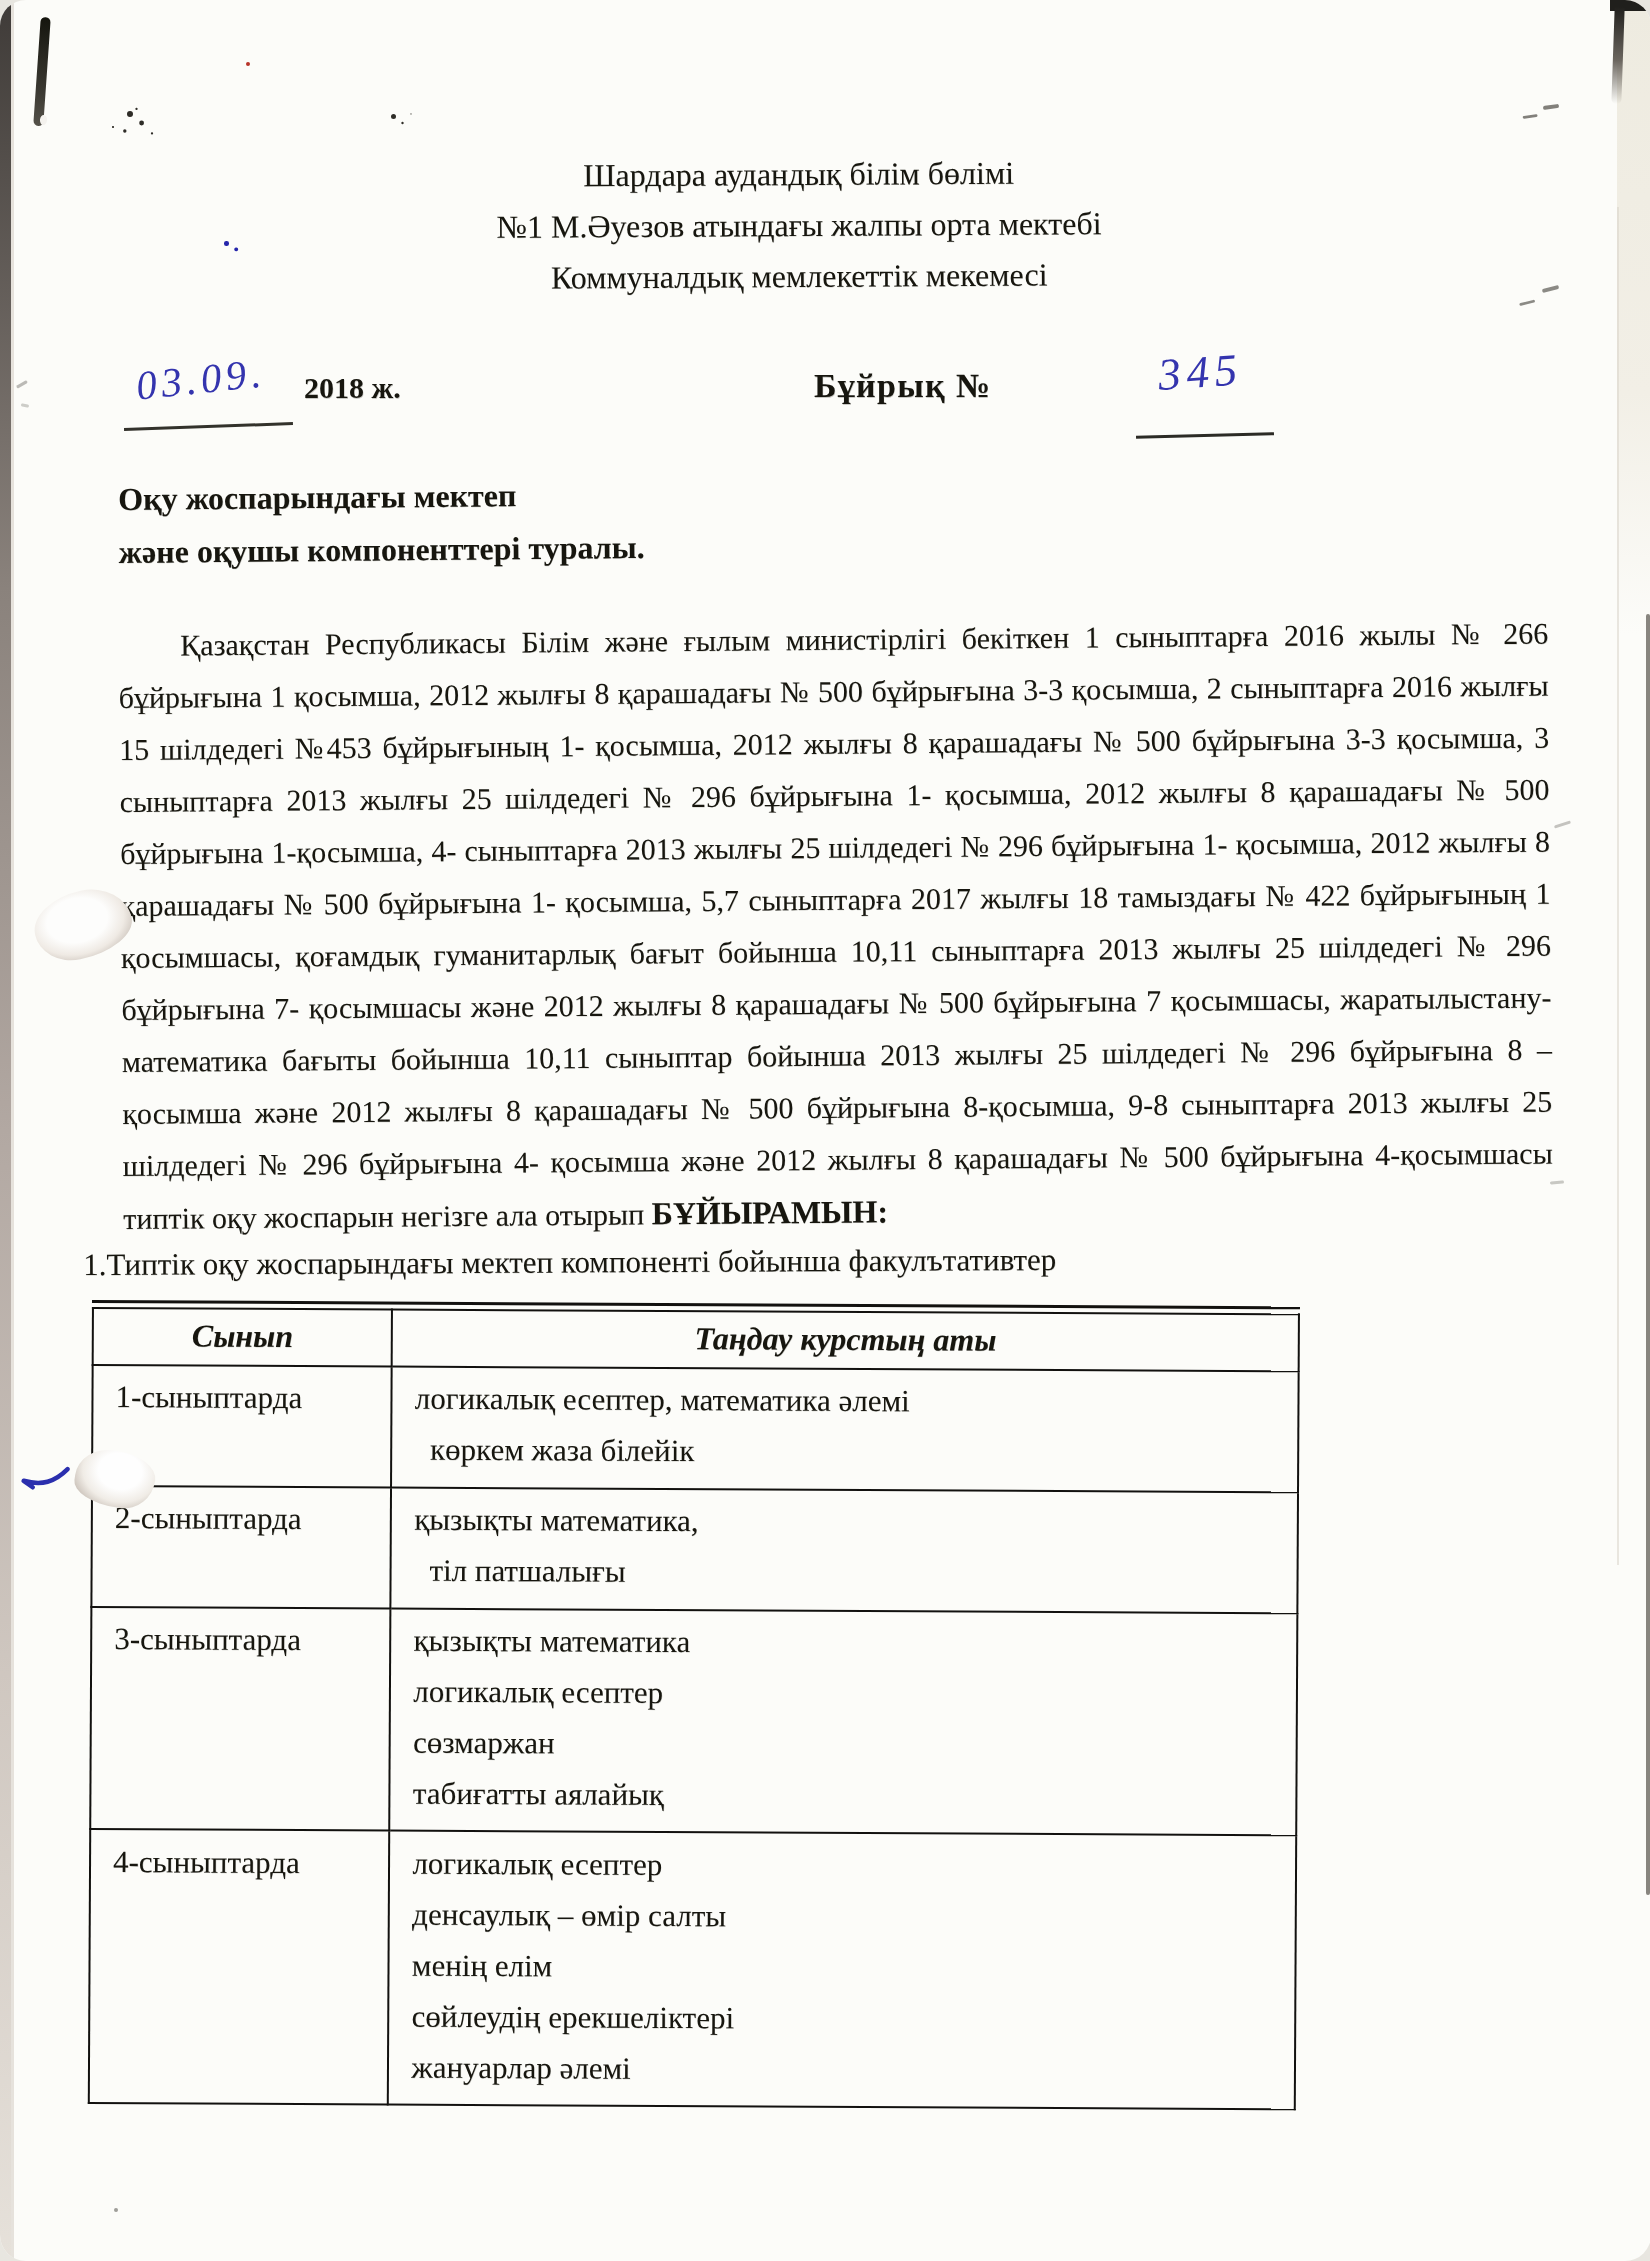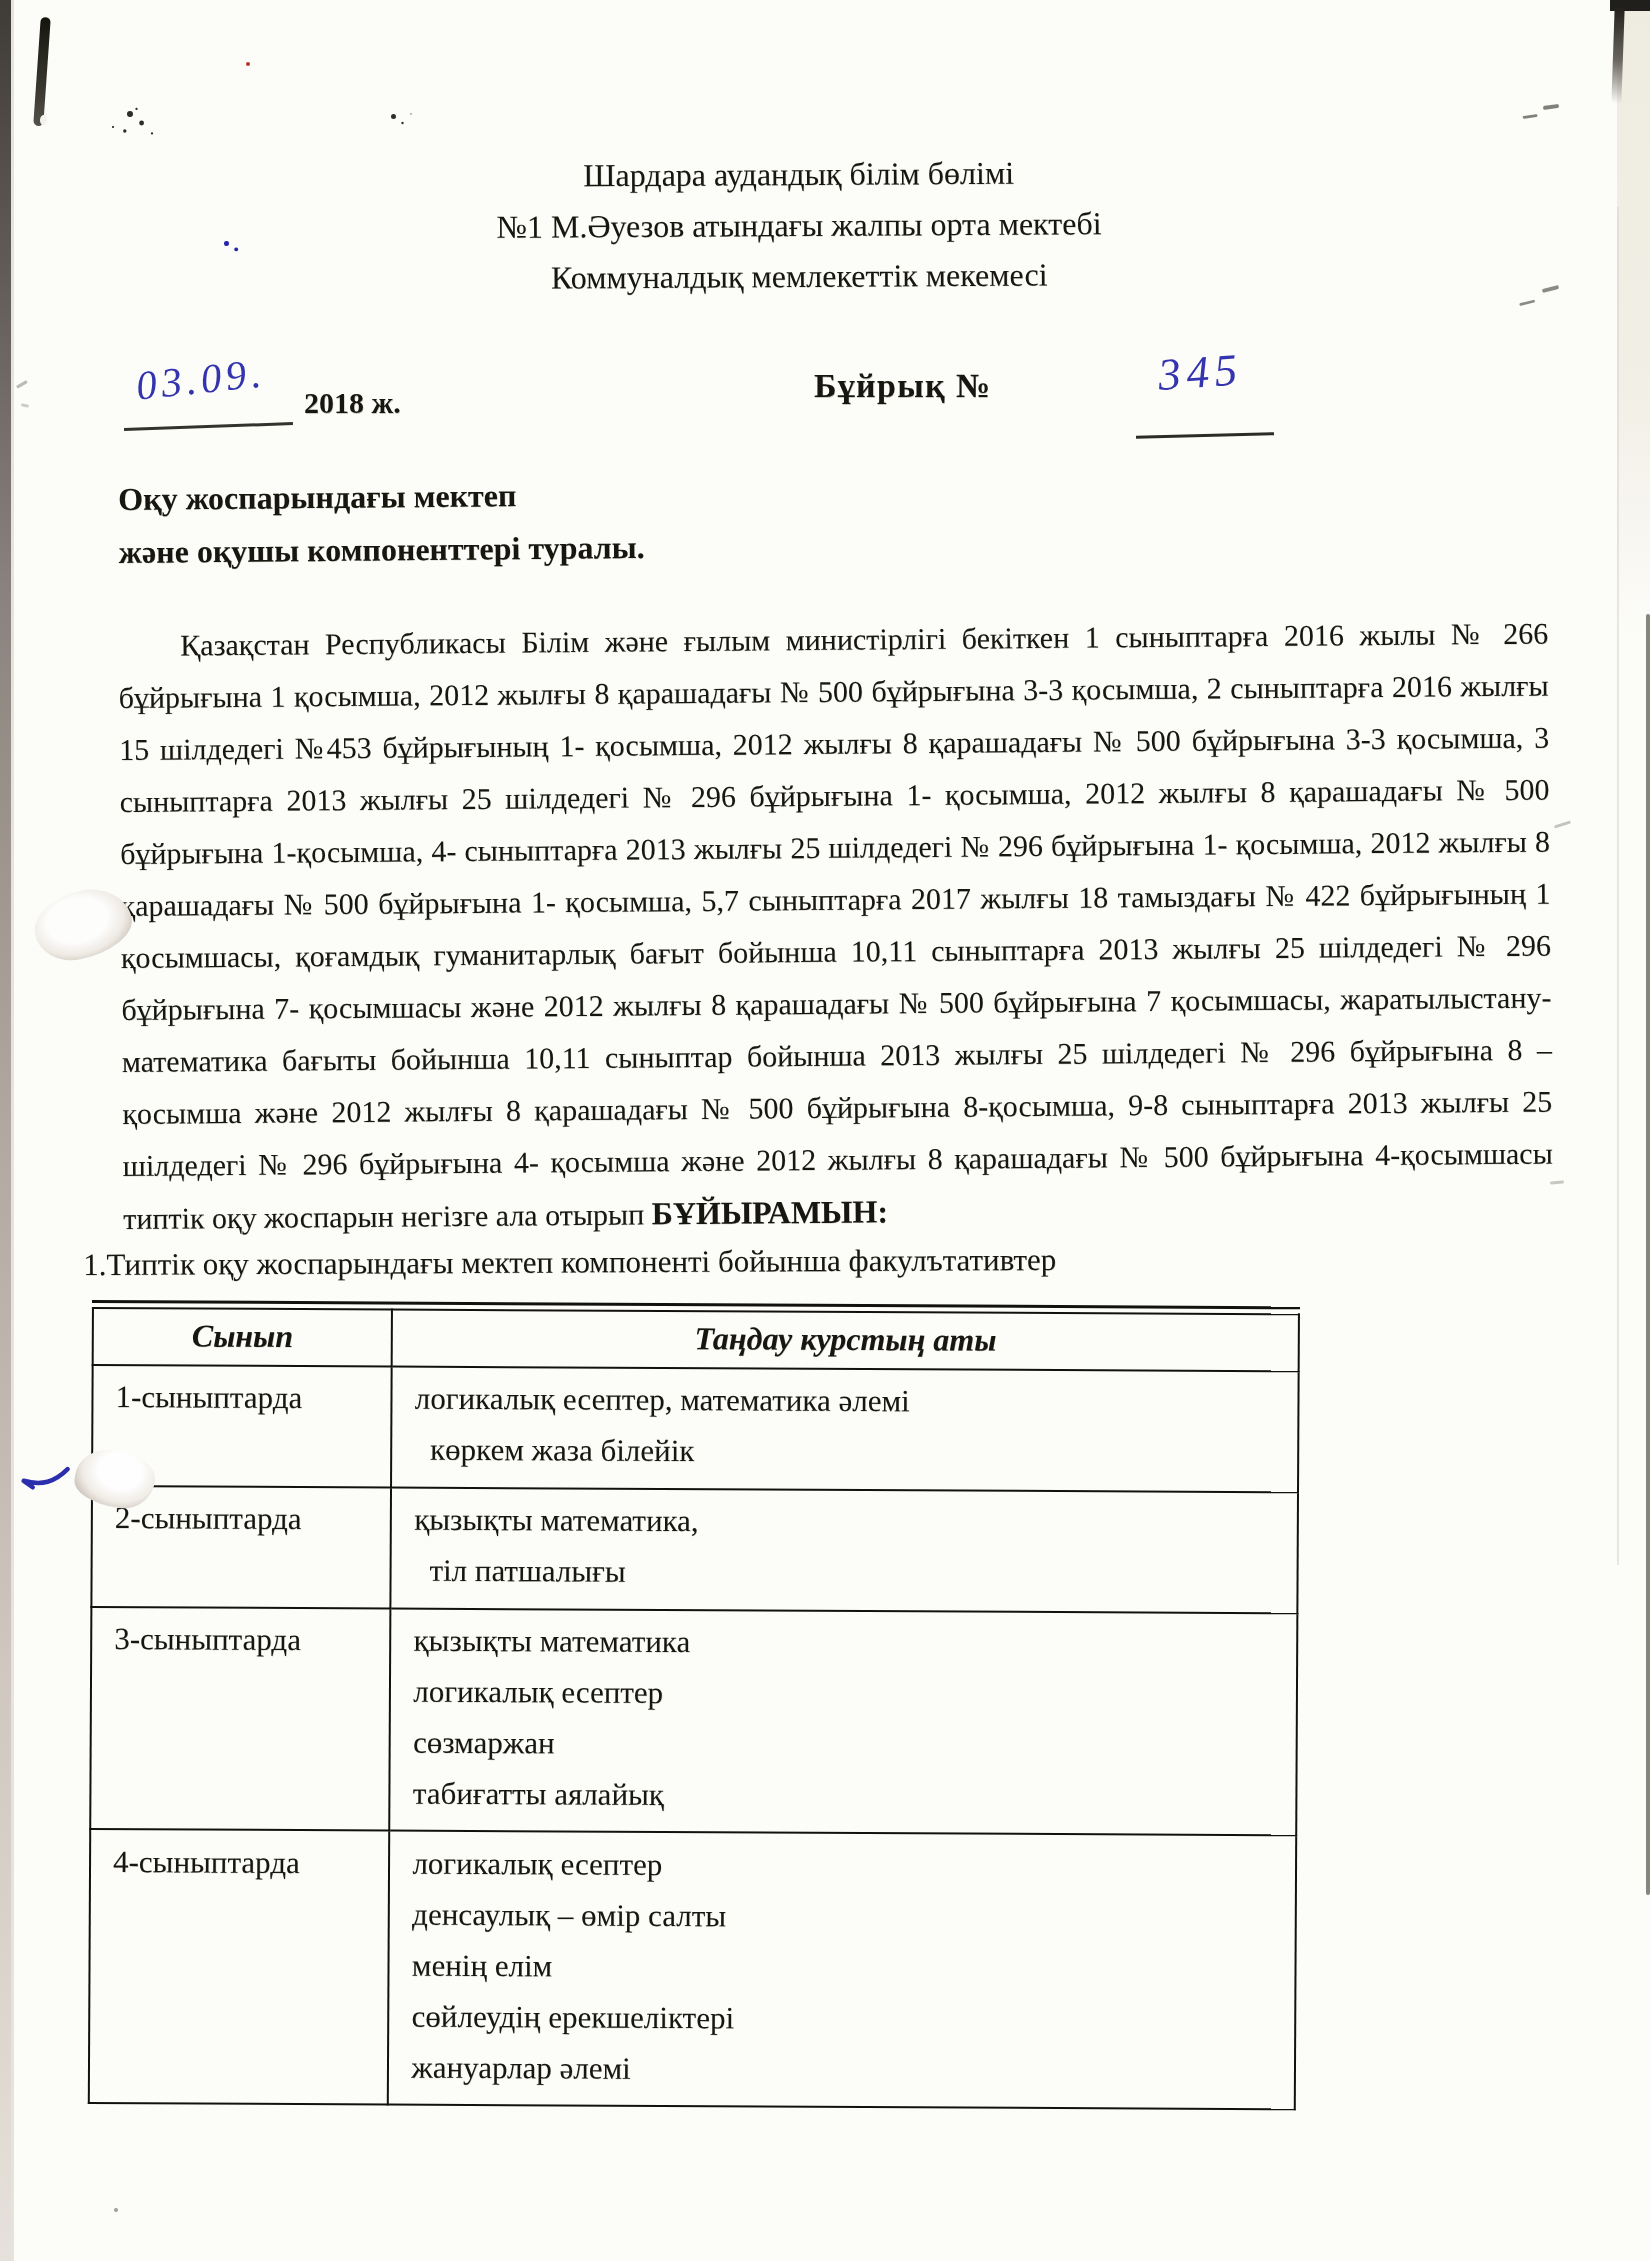--- a/index.html
+++ b/index.html
@@ -5,20 +5,21 @@
   html,body { margin:0; padding:0; background:#e8e6e0; }
   .page {
     position:relative;
     width:1651px; height:2261px;
     margin:0 auto;
     background:#fcfcf9;
     font-family:"Liberation Serif","DejaVu Serif",serif;
     color:#17160f;
     overflow:hidden;
     text-shadow:0.4px 0.5px 0 rgba(25,22,15,.22);
+    border-radius:26px;
   }
 
   
   .left-edge { position:absolute; left:0; top:0; width:11px; height:100%;
     background:linear-gradient(180deg,#3f3b38 0%,#8a827c 26%,#b2a8a2 50%,#cfc7c0 74%,#e6e1da 100%); }
   .left-edge-line { position:absolute; left:11px; top:0; width:2.6px; height:100%;
     background:#ddd7d0; opacity:.7; }
   .right-band { position:absolute; right:0; top:0; width:34px; height:634px;
     background:linear-gradient(180deg,#eeebe0 0%,#f2efe6 62%,rgba(242,239,230,0) 100%); }
   .tr-hook-top { position:absolute; right:0; top:0; width:41px; height:11px; background:#201f1c; }
@@ -67,21 +68,21 @@
   
   .org-header { padding-top:149px; text-align:center; font-size:32px; line-height:51px;
     transform:rotate(-0.35deg); margin-left:-54px; }
 
   .order-line { position:relative; height:97px; margin-top:62px; }
   .hw { font-style:italic; color:#3434ae; text-shadow:none; }
   .hw-date { position:absolute; left:136px; top:-9px; font-size:41px; letter-spacing:4.5px;
     transform:rotate(-6deg); }
   .date-underline { position:absolute; left:124px; top:61px; width:169px; height:3.2px;
     background:#33322c; transform:rotate(-2deg); }
-  .year-label { position:absolute; left:304px; top:22px; font-weight:bold; font-size:30px; }
+  .year-label { position:absolute; left:304px; top:7px; font-weight:bold; font-size:30px; }
   .order-label { position:absolute; left:814px; top:2.6px; font-weight:bold; font-size:34px;
     letter-spacing:1.3px; }
   .hw-num { position:absolute; left:1158px; top:-18px; font-size:45px; letter-spacing:5.8px;
     transform:rotate(-4deg); }
   .num-underline { position:absolute; left:1136px; top:70px; width:138px; height:3.2px;
     background:#2c2b26; transform:rotate(-1.5deg); }
 
   .subject { margin:11.6px 0 0 118px; font-weight:bold; font-size:32px; line-height:53px;
     transform:rotate(-0.55deg); transform-origin:left top; }
 

